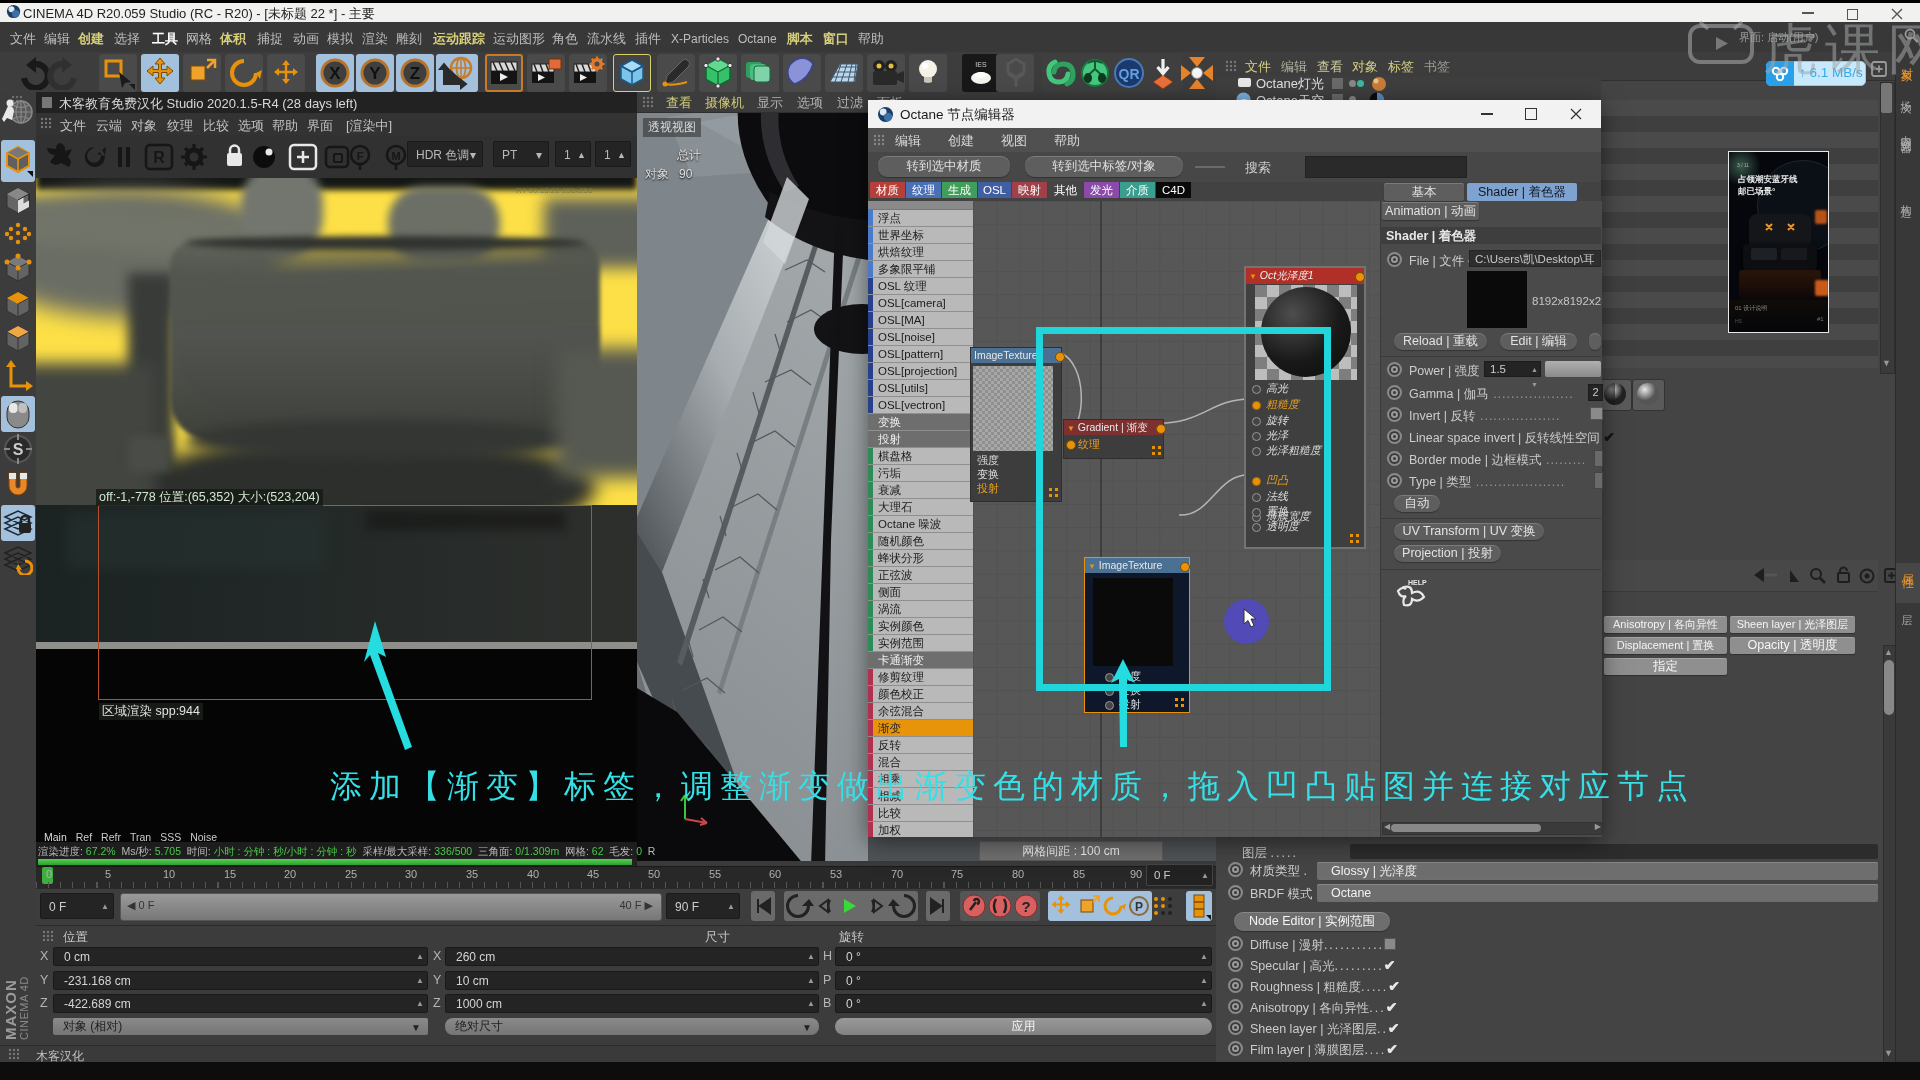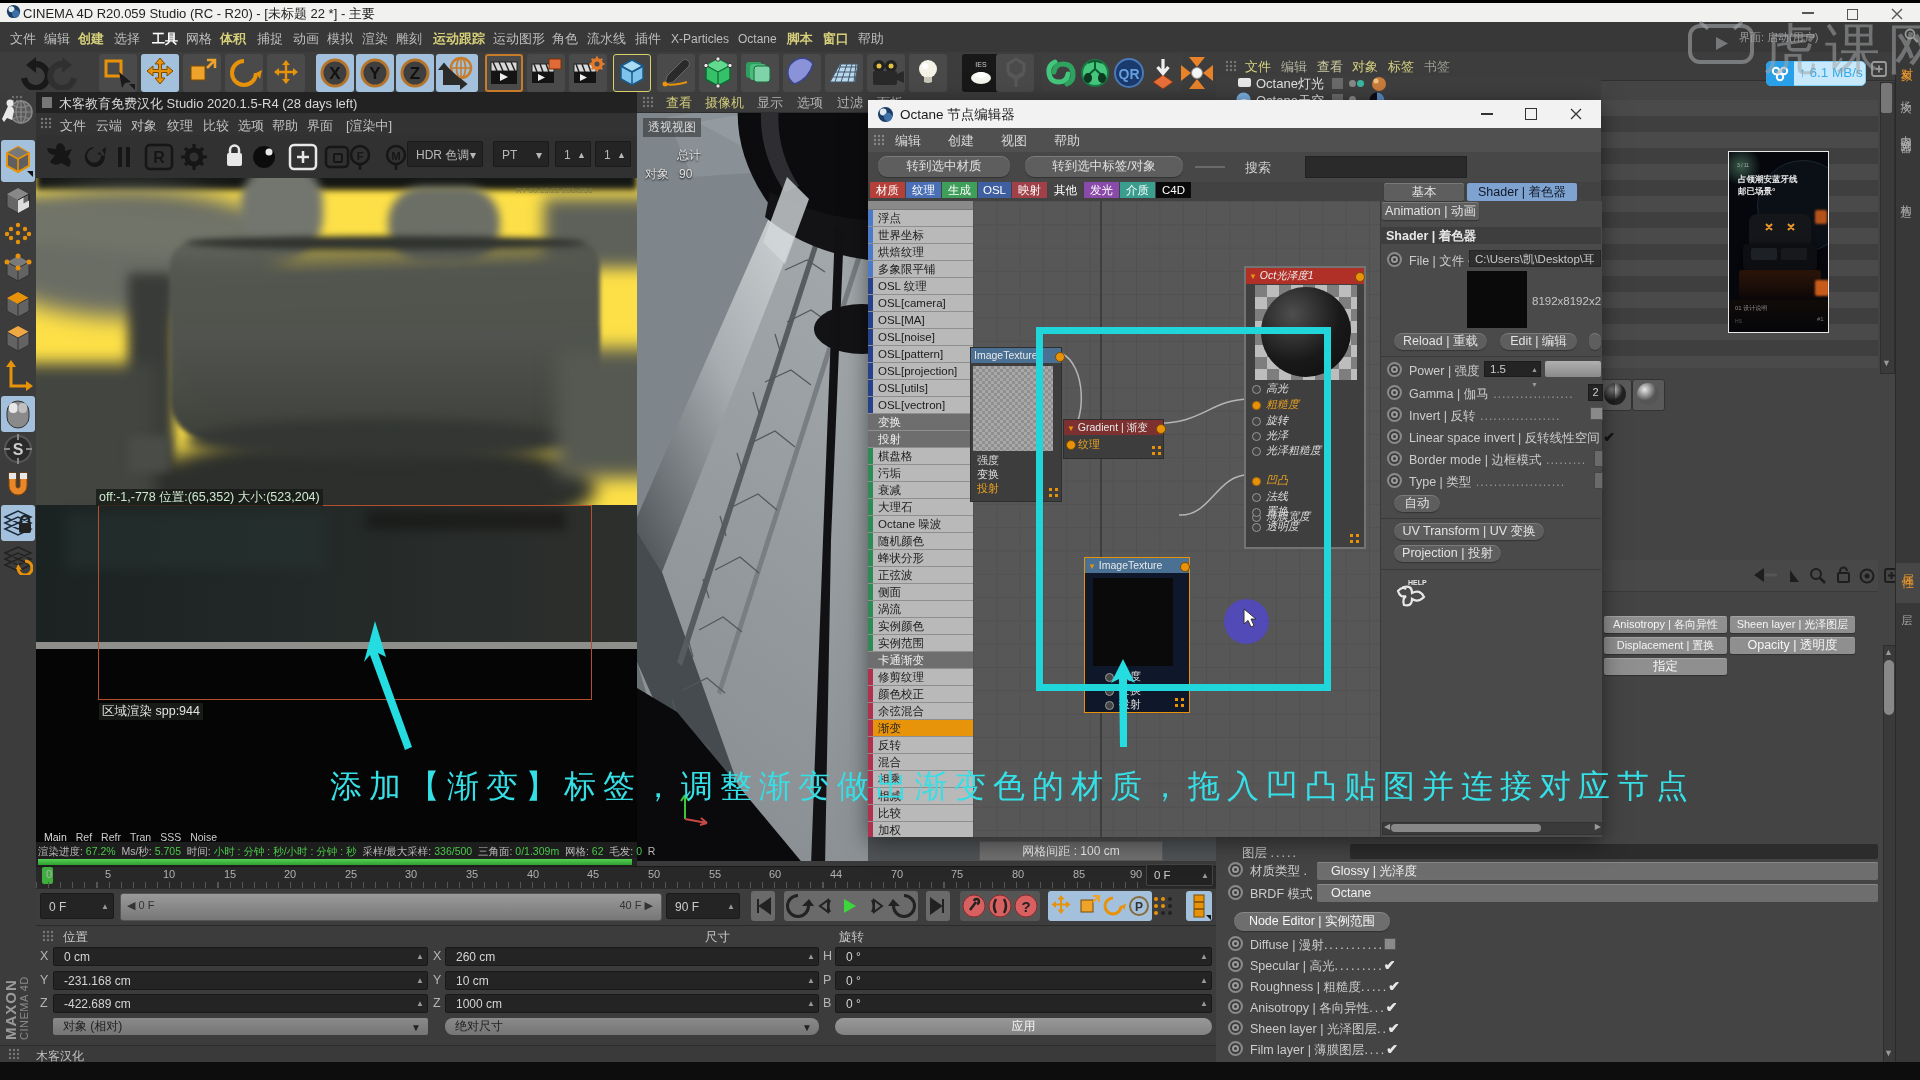--- a/index.html
+++ b/index.html
@@ -614,21 +614,21 @@
     <span style="position:absolute;left:188px;">15</span>
     <span style="position:absolute;left:248px;">20</span>
     <span style="position:absolute;left:309px;">25</span>
     <span style="position:absolute;left:369px;">30</span>
     <span style="position:absolute;left:430px;">35</span>
     <span style="position:absolute;left:491px;">40</span>
     <span style="position:absolute;left:551px;">45</span>
     <span style="position:absolute;left:612px;">50</span>
     <span style="position:absolute;left:673px;">55</span>
     <span style="position:absolute;left:733px;">60</span>
-    <span style="position:absolute;left:794px;">44</span>
+    <span style="position:absolute;left:794px;">53</span>
     <span style="position:absolute;left:855px;">70</span>
     <span style="position:absolute;left:915px;">75</span>
     <span style="position:absolute;left:976px;">80</span>
     <span style="position:absolute;left:1037px;">85</span>
     <span style="position:absolute;left:1094px;">90</span>
   </div>
 <div class="a" style="left:36px;top:882px;width:1110px;height:6px;background-image:repeating-linear-gradient(90deg,#555 0,#555 1px,transparent 1px,transparent 12.1px);"></div>
 <div class="a" style="left:1146px;top:864px;width:67px;height:22px;background:#222;border:1px solid #444;border-radius:2px;color:#ccc;font-size:11.5px;line-height:21px;padding-left:7px;box-sizing:border-box;">0 F<span style="position:absolute;right:3px;top:0;font-size:8px;color:#999;">▲<br>▼</span></div>
 
 <div class="a" style="left:36px;top:888px;width:1180px;height:37px;background:#3d3d3d;border-top:1px solid #2a2a2a;"></div>

